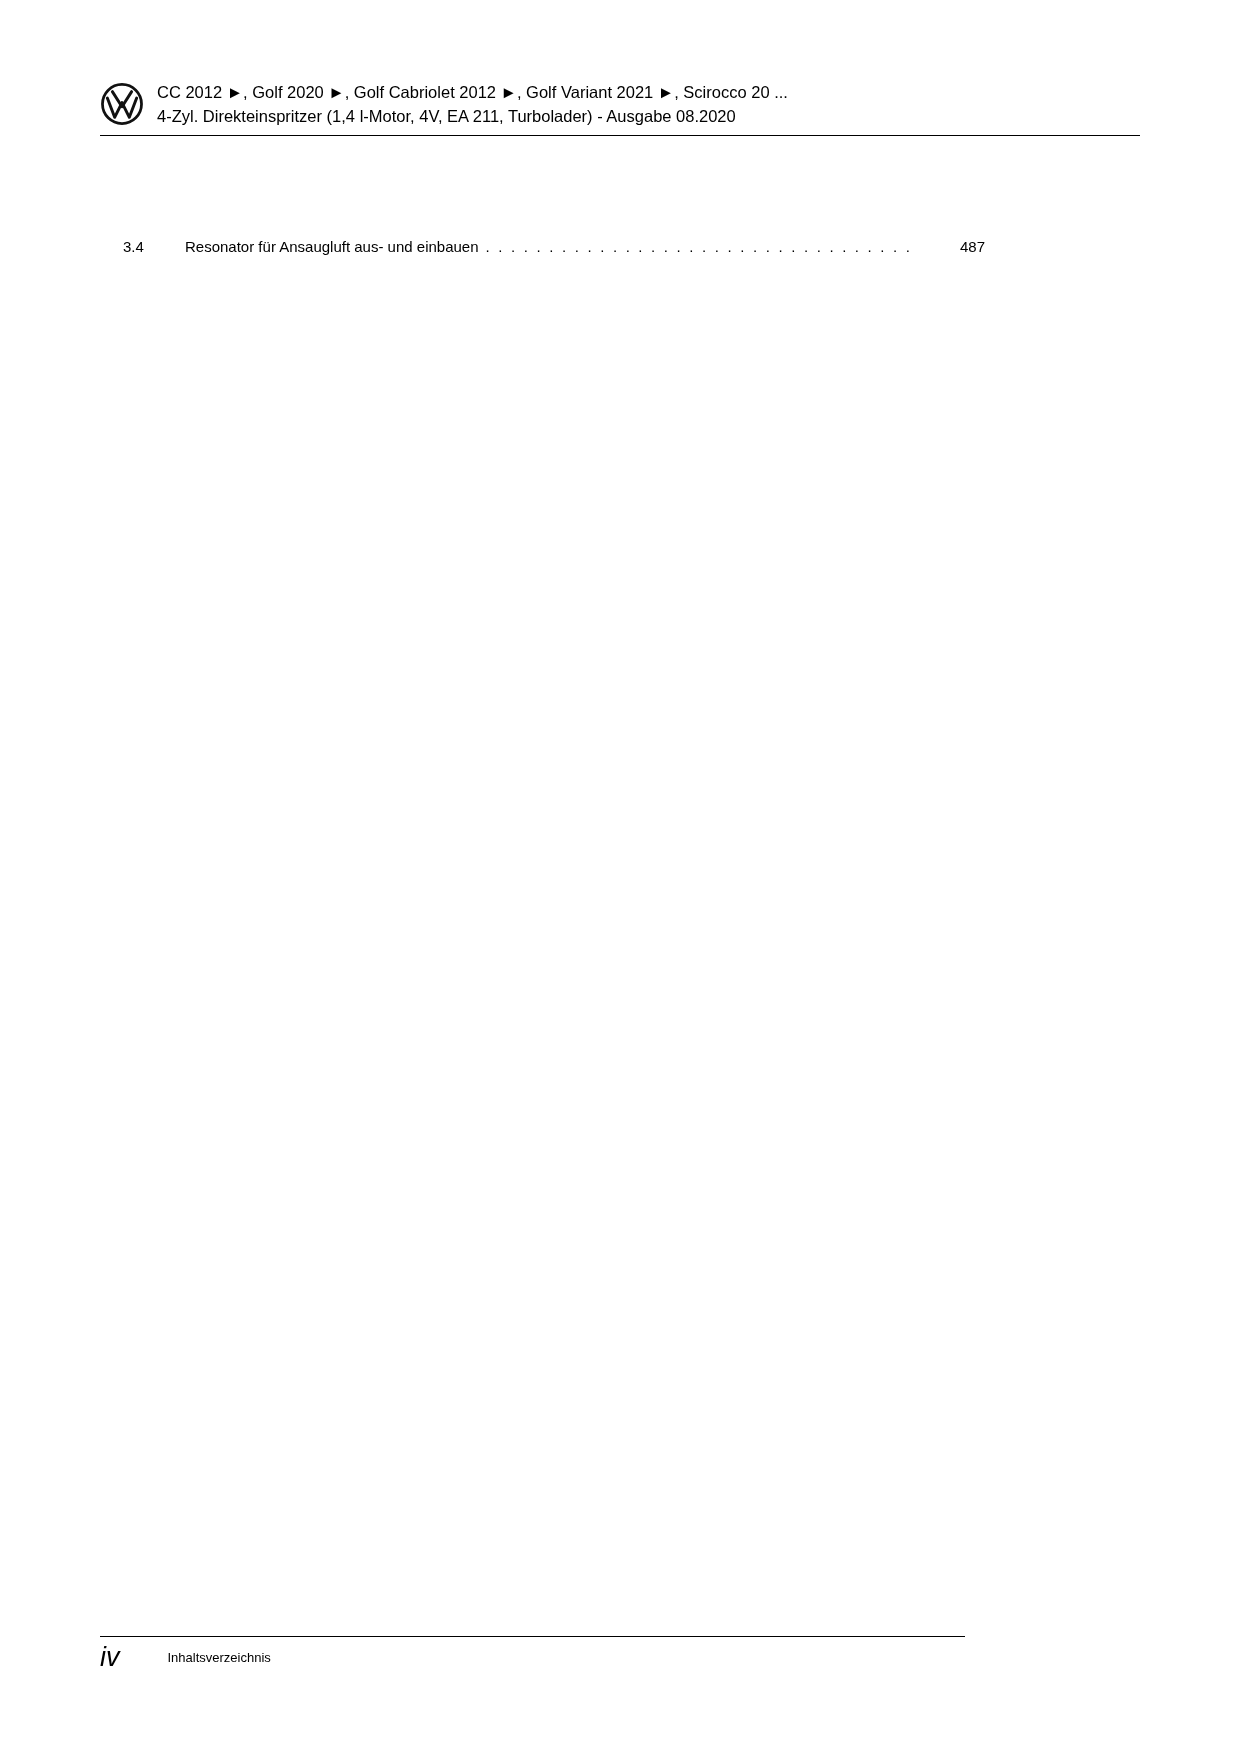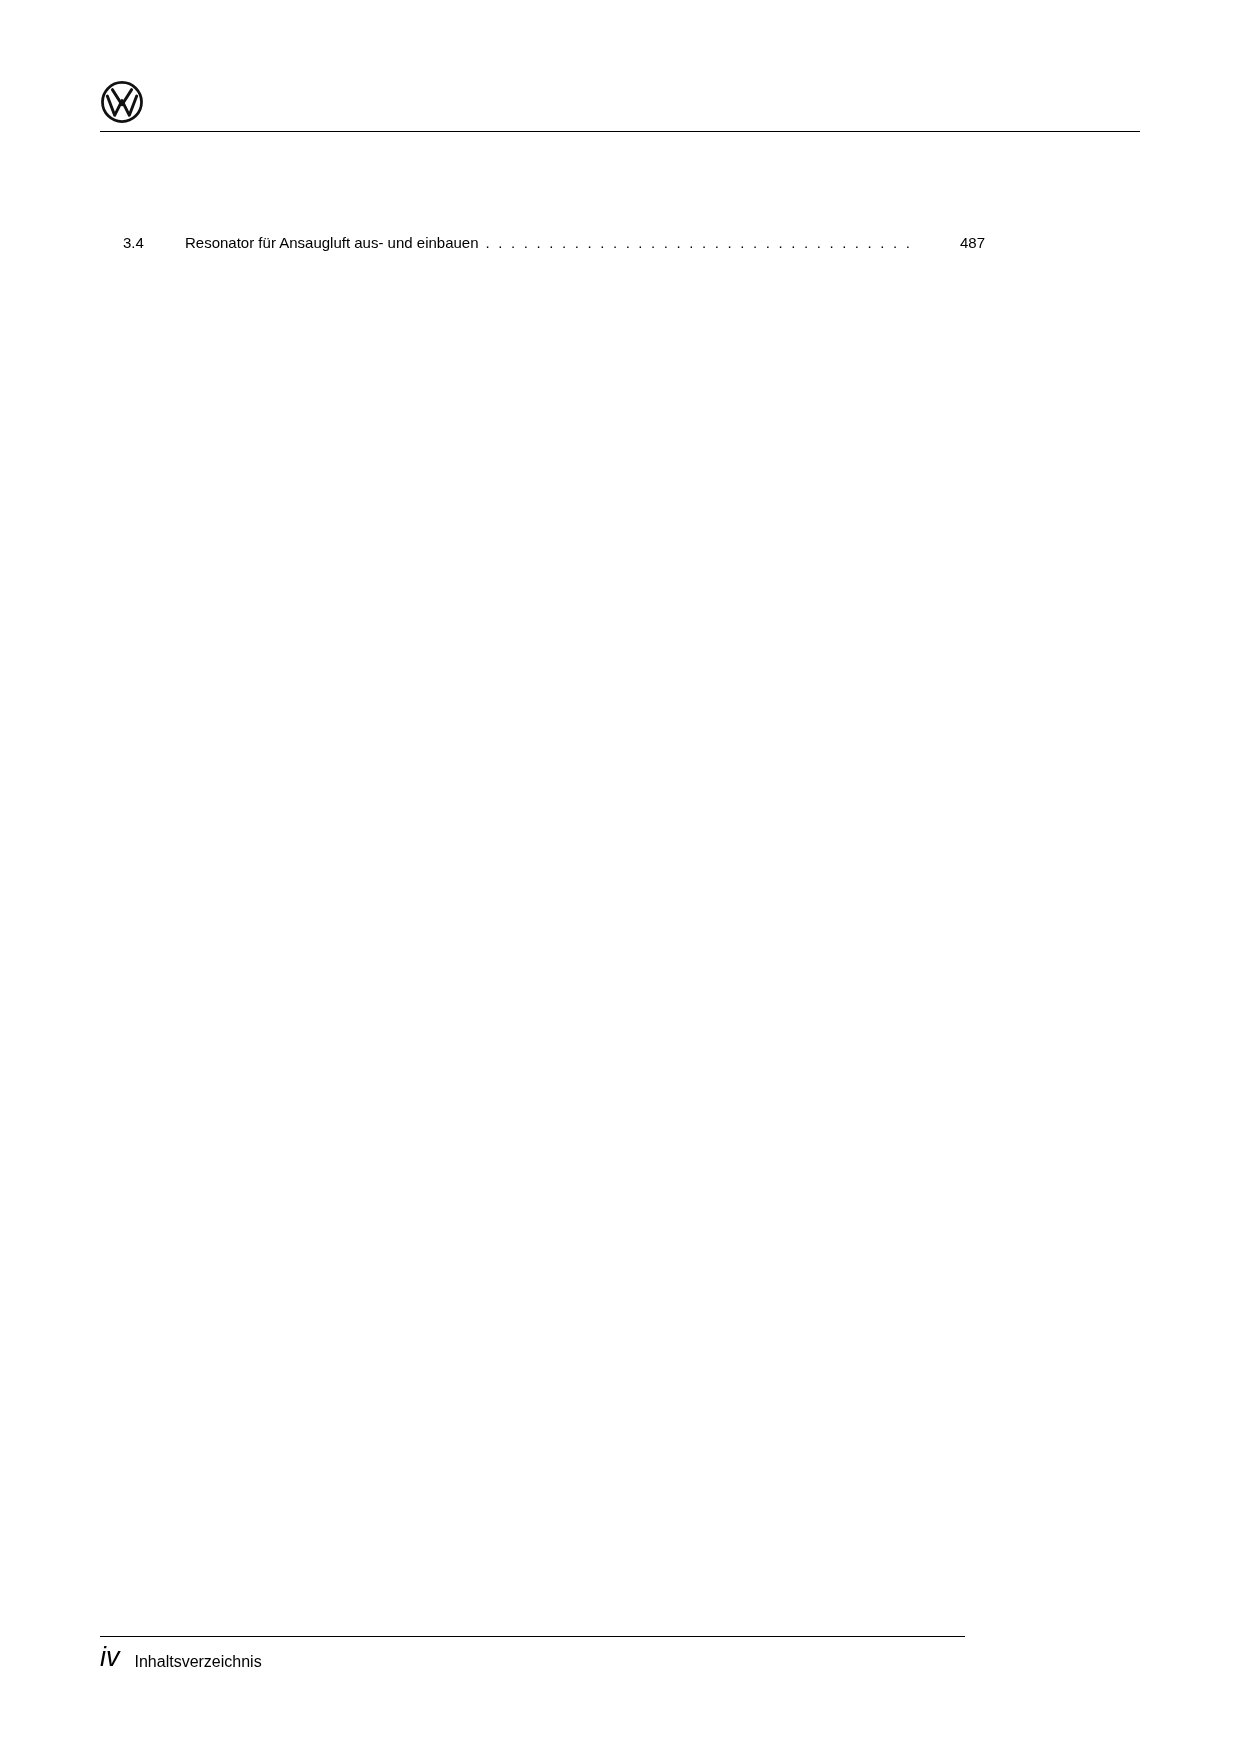--- a/index.html
+++ b/index.html
@@ -60,37 +60,41 @@
   .row .page { flex: none; width: 58px; text-align: right; }
 
   
   .footer {
     position: absolute;
     left: 100px;
     top: 1636px;
     width: 865px;
   }
   .footer-rule { border-top: 1.6px solid #000; height: 0; }
-  .footer-text { margin-top: 6px; display: flex; align-items: flex-end; gap: 15px; }
+  .footer-text { margin-top: 6px; display: flex; align-items: center; }
   .footer-pagenum { font-size: 27px; font-style: italic; line-height: 28px; }
-  .footer-label { font-size: 16px; }
+  .footer-label { font-size: 13px; margin-left: 48px; }
 </style>
 </head>
 <body>
 
 <div class="page">
 
   <header class="header">
     <span class="logo">
       <svg viewBox="0 0 48 48" width="44" height="44" aria-hidden="true">
         <circle cx="24" cy="24" r="21.3" fill="none" stroke="#111" stroke-width="3"></circle>
         <path d="M13.5 10.5 L24 27 L34.5 10.5" fill="none" stroke="#111" stroke-width="3.2" stroke-linecap="round" stroke-linejoin="round"></path>
         <path d="M8 17.5 L16 38.5 L24 22.5 L32 38.5 L40 17.5" fill="none" stroke="#111" stroke-width="3.2" stroke-linecap="round" stroke-linejoin="round"></path>
       </svg>
     </span>
+    <div class="header-text">
+      <div>CC 2012 ►, Golf 2020 ►, Golf Cabriolet 2012 ►, Golf Variant 2021 ►, Scirocco 20 ...</div>
+      <div>4-Zyl. Direkteinspritzer (1,4 l-Motor, 4V, EA 211, Turbolader) - Ausgabe 08.2020</div>
+    </div>
   </header>
 
   <div class="header-rule"></div>
 
   <main class="toc">
   <div class="row sub">
     <span class="num">3.4</span>
     <span class="title">Resonator für Ansaugluft aus- und einbauen</span>
     <span class="leader"></span>
     <span class="page">487</span>

